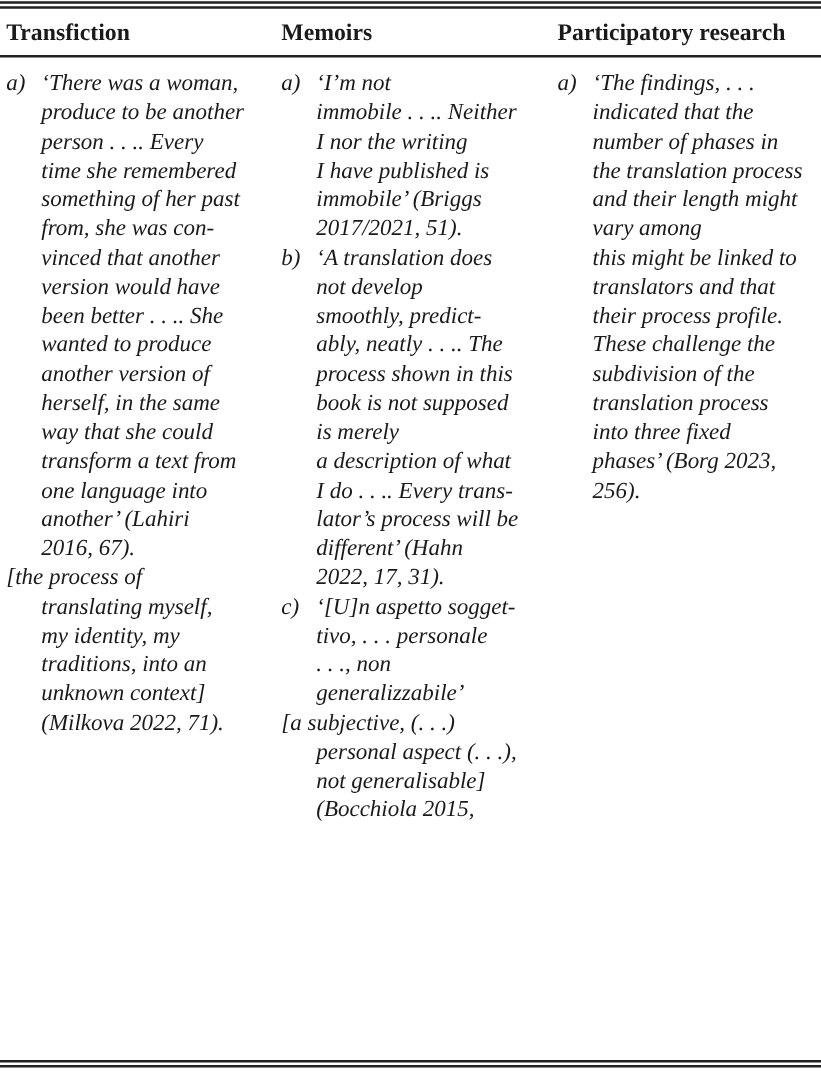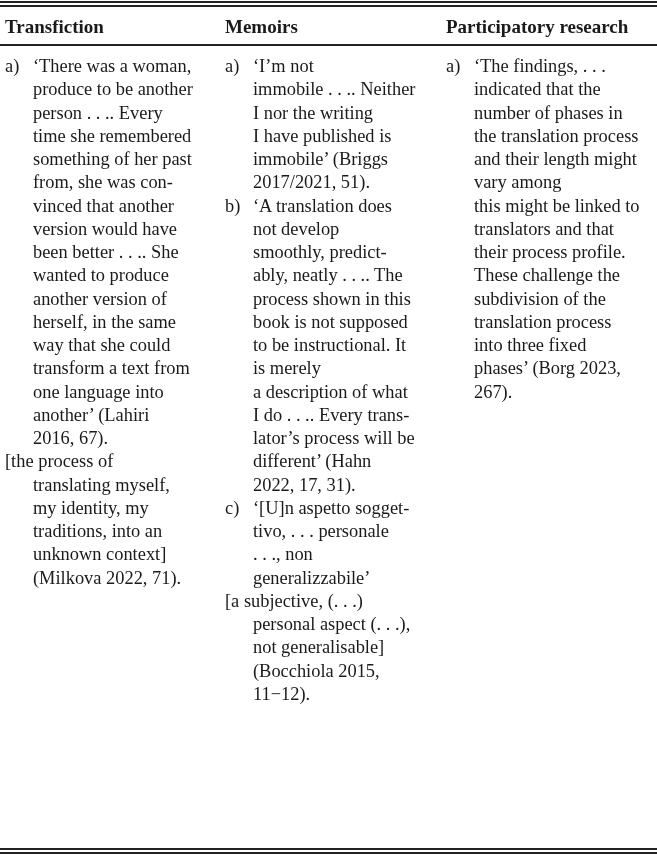--- a/index.html
+++ b/index.html
@@ -11,21 +11,21 @@
     .rule { position: absolute; left: 0; width: 657px; background: #222; }
     .r1 { top: 1px; height: 2px; }
     .r2 { top: 5px; height: 2px; }
     .r3 { top: 44px; height: 2px; }
     .r4 { top: 848px; height: 2px; }
     .r5 { top: 852px; height: 2px; }
     .hdr {
       position: absolute; top: 16px; font-weight: bold; font-size: 19px;
       line-height: 22px; white-space: nowrap;
     }
-    .col { position: absolute; top: 55px; font-size: 18.4px; line-height: 23.25px; }
+    .col { position: absolute; top: 55px; font-size: 18.4px; line-height: 23.25px; font-style: italic; }
     .line { white-space: nowrap; height: 23.25px; }
     .lbl { display: inline-block; width: 28px; }
     .ind { padding-left: 28px; }
   </style>
 </head>
 <body>
 
 <div class="rule r1"></div>
 <div class="rule r2"></div>
 <div class="hdr" style="left:5px">Transfiction</div>
@@ -71,56 +71,54 @@
       <div class="line ind"><span>immobile’ (Briggs</span></div>
       <div class="line ind"><span>2017/2021, 51).</span></div>
     </div>
     <div>
       <div class="line"><span class="lbl">b)</span><span>‘A translation does</span></div>
       <div class="line ind"><span>not develop</span></div>
       <div class="line ind"><span>smoothly, predict-</span></div>
       <div class="line ind"><span>ably, neatly . . .. The</span></div>
       <div class="line ind"><span>process shown in this</span></div>
       <div class="line ind"><span>book is not supposed</span></div>
-      <div class="line ind"><span>to be instructional. It</span></div>
       <div class="line ind"><span>is merely</span></div>
       <div class="line ind"><span>a description of what</span></div>
       <div class="line ind"><span>I do . . .. Every trans-</span></div>
       <div class="line ind"><span>lator’s process will be</span></div>
       <div class="line ind"><span>different’ (Hahn</span></div>
       <div class="line ind"><span>2022, 17, 31).</span></div>
     </div>
     <div>
       <div class="line"><span class="lbl">c)</span><span>‘[U]n aspetto sogget-</span></div>
       <div class="line ind"><span>tivo, . . . personale</span></div>
       <div class="line ind"><span>. . ., non</span></div>
       <div class="line ind"><span>generalizzabile’</span></div>
     </div>
     <div>
       <div class="line"><span>[a subjective, (. . .)</span></div>
       <div class="line ind"><span>personal aspect (. . .),</span></div>
       <div class="line ind"><span>not generalisable]</span></div>
       <div class="line ind"><span>(Bocchiola 2015,</span></div>
-      <div class="line ind"><span>11−12).</span></div>
     </div>
   </div>
 <div class="col" id="col2" style="left:446px; width:211px;">
     <div>
       <div class="line"><span class="lbl">a)</span><span>‘The findings, . . .</span></div>
       <div class="line ind"><span>indicated that the</span></div>
       <div class="line ind"><span>number of phases in</span></div>
       <div class="line ind"><span>the translation process</span></div>
       <div class="line ind"><span>and their length might</span></div>
       <div class="line ind"><span>vary among</span></div>
       <div class="line ind"><span>this might be linked to</span></div>
       <div class="line ind"><span>translators and that</span></div>
       <div class="line ind"><span>their process profile.</span></div>
       <div class="line ind"><span>These challenge the</span></div>
       <div class="line ind"><span>subdivision of the</span></div>
       <div class="line ind"><span>translation process</span></div>
       <div class="line ind"><span>into three fixed</span></div>
       <div class="line ind"><span>phases’ (Borg 2023,</span></div>
-      <div class="line ind"><span>267).</span></div>
+      <div class="line ind"><span>256).</span></div>
     </div>
   </div>
 
 <div class="rule r4"></div>
 <div class="rule r5"></div>
 
 </body></html>

